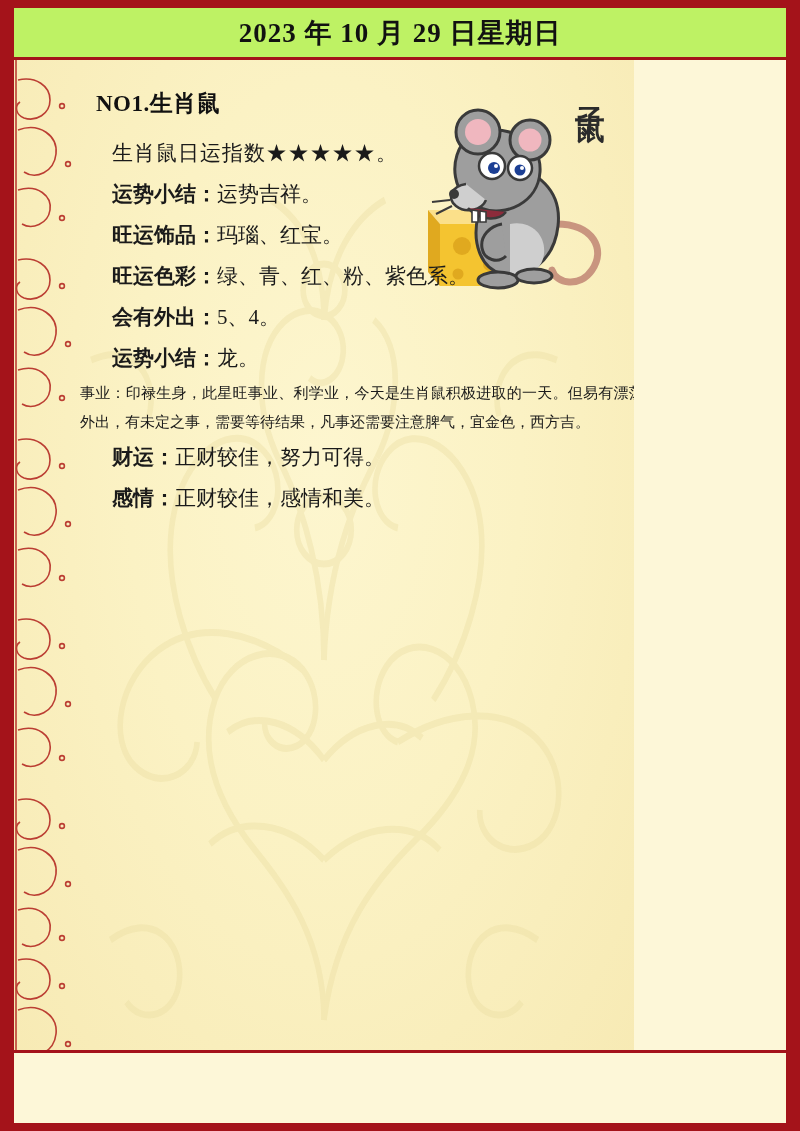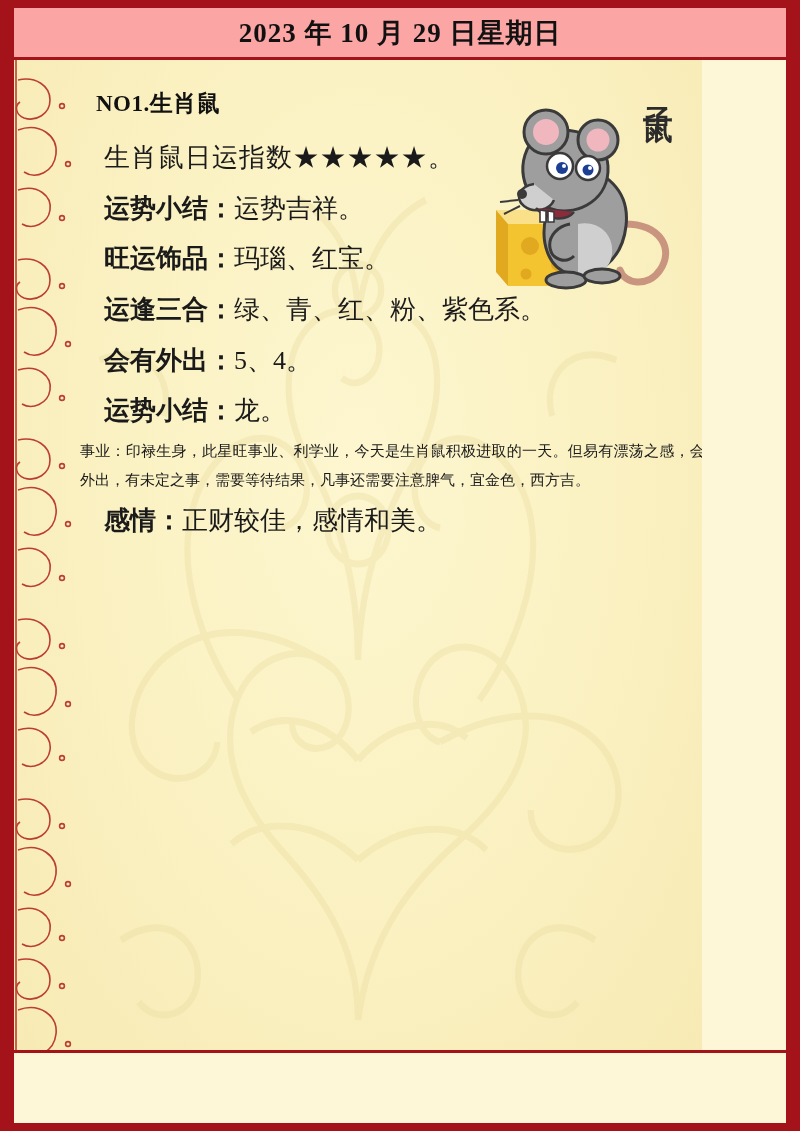--- a/index.html
+++ b/index.html
@@ -18,36 +18,36 @@
   .frame-inner {
     position: absolute;
     left: 14px; top: 8px; right: 14px; bottom: 8px;
     background: #fdf7d8;
   }
   
   .title-bar {
     position: absolute;
     left: 14px; top: 8px;
     width: 772px; height: 52px;
-    background: #fca5a5;
+    background: #bef264;
     border-bottom: 3px solid #a4131a;
     display: flex; align-items: center; justify-content: center;
   }
   .title-text {
     font-size: 27px;
     font-weight: bold;
     letter-spacing: 1px;
     color: #111;
     font-family: "Liberation Serif", "DejaVu Serif", serif;
   }
   
   .paper {
     position: absolute;
     left: 14px; top: 60px;
-    width: 688px; height: 1006px;
+    width: 620px; height: 1006px;
     background:
       radial-gradient(ellipse at 50% 40%, #fdf6cf 0%, #fbf2c4 45%, #f7eab4 100%);
     overflow: hidden;
   }
   
   .watermark {
     position: absolute;
     left: 0; top: 0; width: 100%; height: 100%;
     opacity: 0.45;
     pointer-events: none;
@@ -76,24 +76,24 @@
     padding-right: 10px;
   }
   .headline {
     font-size: 23px;
     font-weight: bold;
     color: #111;
     margin: 12px 0 14px 16px;
     letter-spacing: 0.5px;
   }
   .line {
-    font-size: 26px;
+    font-size: 21px;
     color: #1a1a1a;
     line-height: 1.95;
-    margin-left: 24px;
+    margin-left: 32px;
     text-align: justify;
   }
   .line .lbl { font-weight: bold; }
   .stars { letter-spacing: 1px; }
   .para {
     font-size: 15px;
     color: #1a1a1a;
     line-height: 1.95;
     text-align: justify;
     text-justify: inter-ideograph;
@@ -319,35 +319,38 @@
 
       <div class="line">
         <span class="lbl">运势小结：</span><span>运势吉祥。</span>
       </div>
 
       <div class="line">
         <span class="lbl">旺运饰品：</span><span>玛瑙、红宝。</span>
       </div>
 
       <div class="line">
-        <span class="lbl">运逢三合：</span><span>绿、青、红、粉、紫色系。</span>
+        <span class="lbl">旺运色彩：</span><span>绿、青、红、粉、紫色系。</span>
       </div>
 
       <div class="line">
         <span class="lbl">会有外出：</span><span>5、4。</span>
       </div>
 
       <div class="line">
         <span class="lbl">运势小结：</span><span>龙。</span>
       </div>
 
       <div class="para">
         <span class="lbl">事业：</span><span>印禄生身，此星旺事业、利学业，今天是生肖鼠积极进取的一天。但易有漂荡之感，会有外出，有未定之事，需要等待结果，凡事还需要注意脾气，宜金色，西方吉。</span>
       </div>
 
+      <div class="line">
+        <span class="lbl">财运：</span><span>正财较佳，努力可得。</span>
+      </div>
 
       <div class="line">
         <span class="lbl">感情：</span><span>正财较佳，感情和美。</span>
       </div>
 
     </div>
 
   </div>
 
   <div class="bottom-strip"></div>

